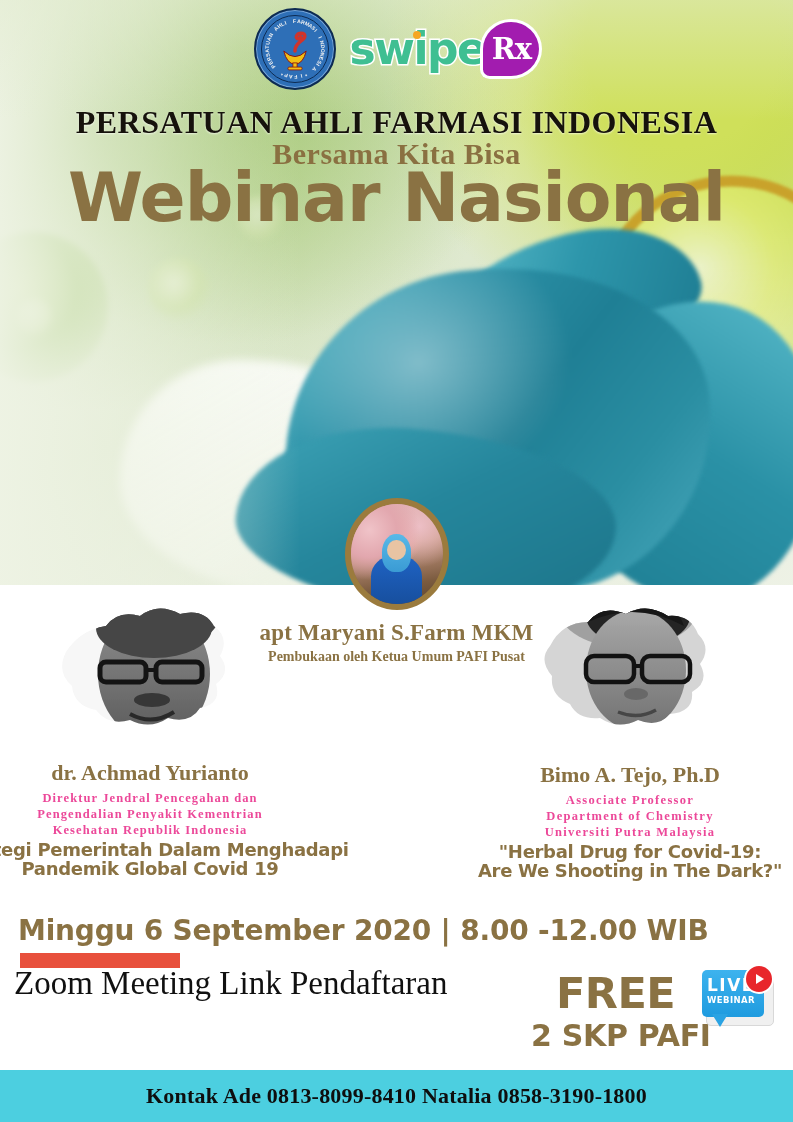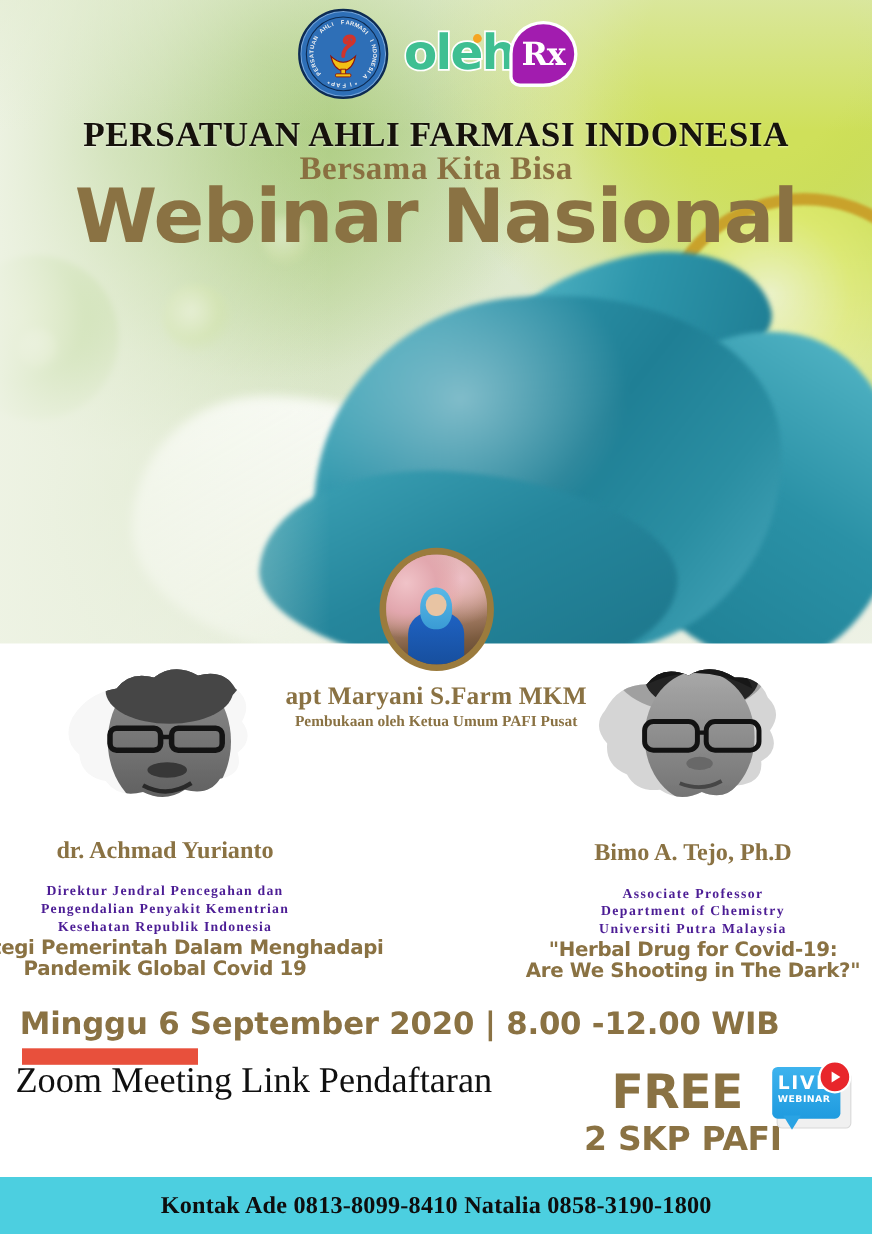--- a/index.html
+++ b/index.html
@@ -295,24 +295,24 @@
     font-family:"Liberation Serif", serif;
     font-weight:bold;
     font-size:22px;
     color:#8a7243;
     margin-top:4px;
   }
   .sp-aff{
     font-family:"Liberation Serif", serif;
     font-weight:bold;
     font-size:12.5px;
-    color:#4c1d95;
+    color:#ec4899;
     line-height:1.28;
     letter-spacing:1.1px;
-    margin-top:16px;
+    margin-top:4px;
   }
   .sp-topic{
     font-family:"DejaVu Sans", sans-serif;
     font-weight:bold;
     font-size:18px;
     color:#8a7243;
     line-height:1.08;
     margin-top:2px;
     letter-spacing:-.3px;
   }
@@ -507,21 +507,21 @@
         <path d="M14 30 q16 16 32 0 q-4 18 -16 19 q-12 -1 -16 -19 z" fill="#f2c014" stroke="#8a1410" stroke-width="1.4"></path>
         <rect x="27" y="47" width="6" height="8" fill="#f2c014" stroke="#8a1410" stroke-width="1.2"></rect>
         <rect x="20" y="53" width="20" height="4" rx="1.5" fill="#f2c014" stroke="#8a1410" stroke-width="1.2"></rect>
         <path d="M30 30 C30 16 44 16 44 9 C44 3 34 3 32 9 C31 13 37 14 38 10" fill="none" stroke="#d0342c" stroke-width="5" stroke-linecap="round"></path>
         <circle cx="38.5" cy="10" r="2" fill="#d0342c"></circle>
       </svg>
     </div>
 
     <div class="swipe-logo">
       <div class="swipe-word">
-        <span>oleh</span>
+        <span>swipe</span>
         <span class="swipe-dot"></span>
       </div>
       <div class="rx-bubble">
         <span>Rx</span>
       </div>
     </div>
 
   </div>
 
   <div class="org-name">PERSATUAN AHLI FARMASI INDONESIA</div>

